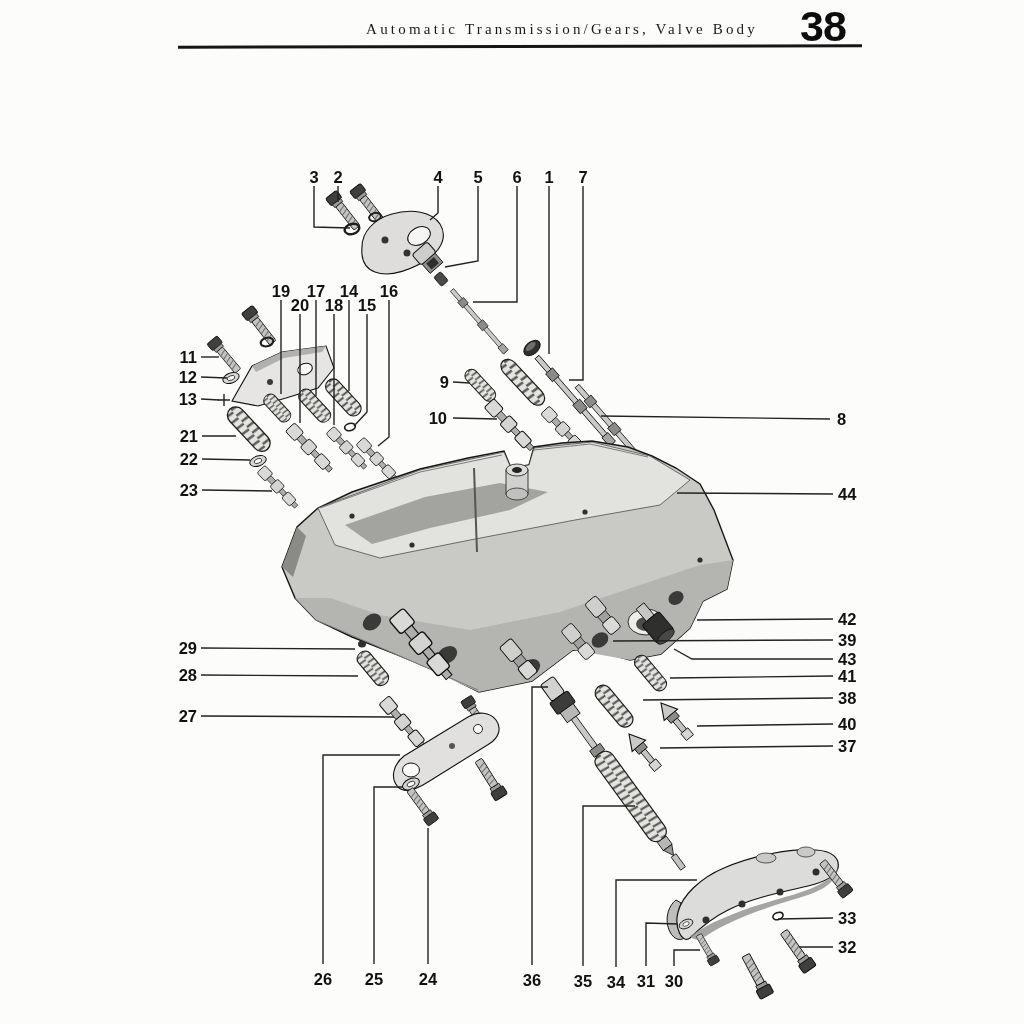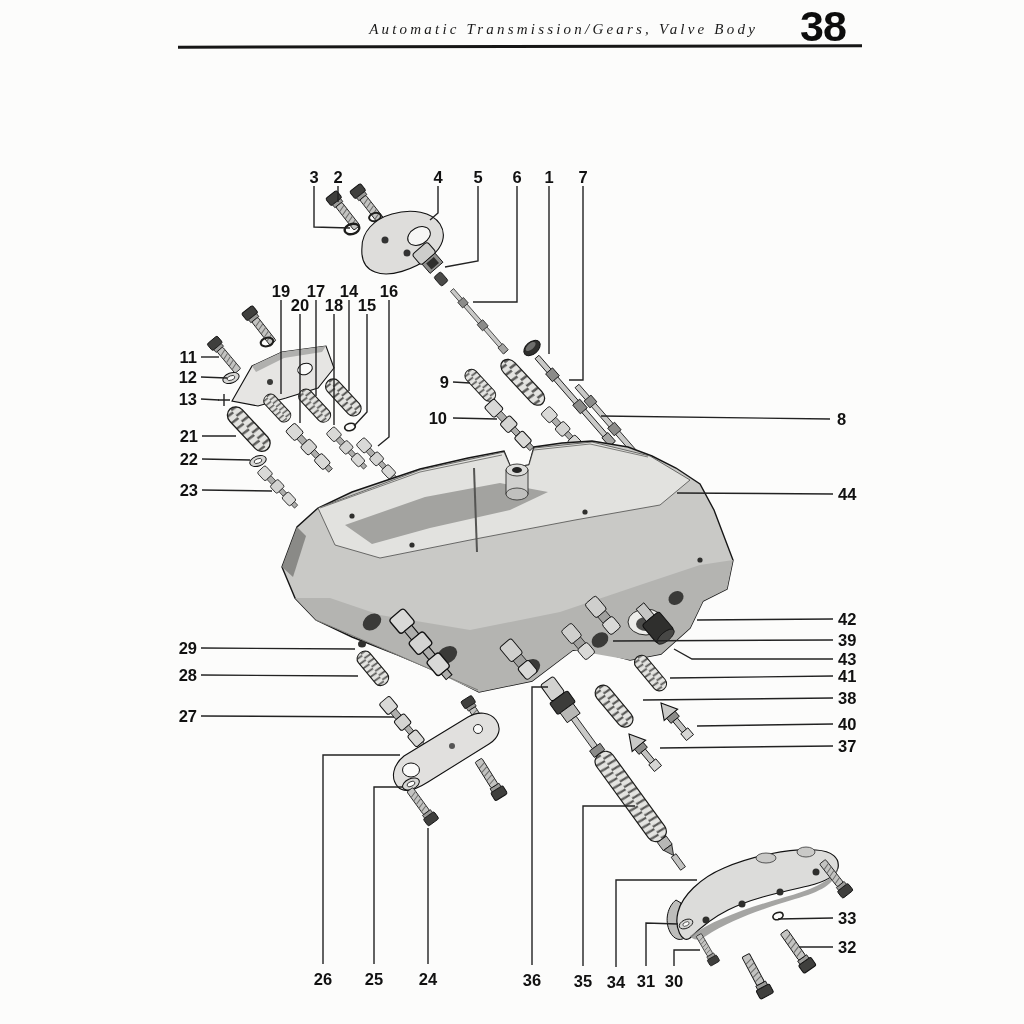--- a/index.html
+++ b/index.html
@@ -1,19 +1,19 @@
 <!DOCTYPE html>
 <html><head>
 <meta charset="utf-8">
 <style>
   html,body{margin:0;padding:0;background:#e8e8e8;}
   .page{position:relative;width:1024px;height:1024px;background:#fcfcfb;overflow:hidden;
         font-family:"Liberation Sans",sans-serif;}
   .header-title{position:absolute;top:21px;right:266px;font-family:"Liberation Serif",serif;
-        font-size:15px;letter-spacing:3.2px;color:#1a1a1a;white-space:nowrap;font-style:italic;}
+        font-size:15px;letter-spacing:3.2px;color:#1a1a1a;white-space:nowrap;}
   .page-number{position:absolute;top:2px;left:800px;font-family:"Liberation Sans",sans-serif;
         font-weight:bold;font-size:43px;letter-spacing:-1px;color:#0d0d0d;}
   .header-rule{position:absolute;top:45px;left:178px;width:684px;height:2.6px;background:#161616;
         transform:rotate(-0.12deg);}
   svg#figure{position:absolute;left:0;top:0;}
   .callout{font-family:"Liberation Sans",sans-serif;font-weight:700;font-size:16.5px;fill:#111;}
   .leader{fill:none;stroke:#222;stroke-width:1.4;}
 </style>
 </head>
 <body>

